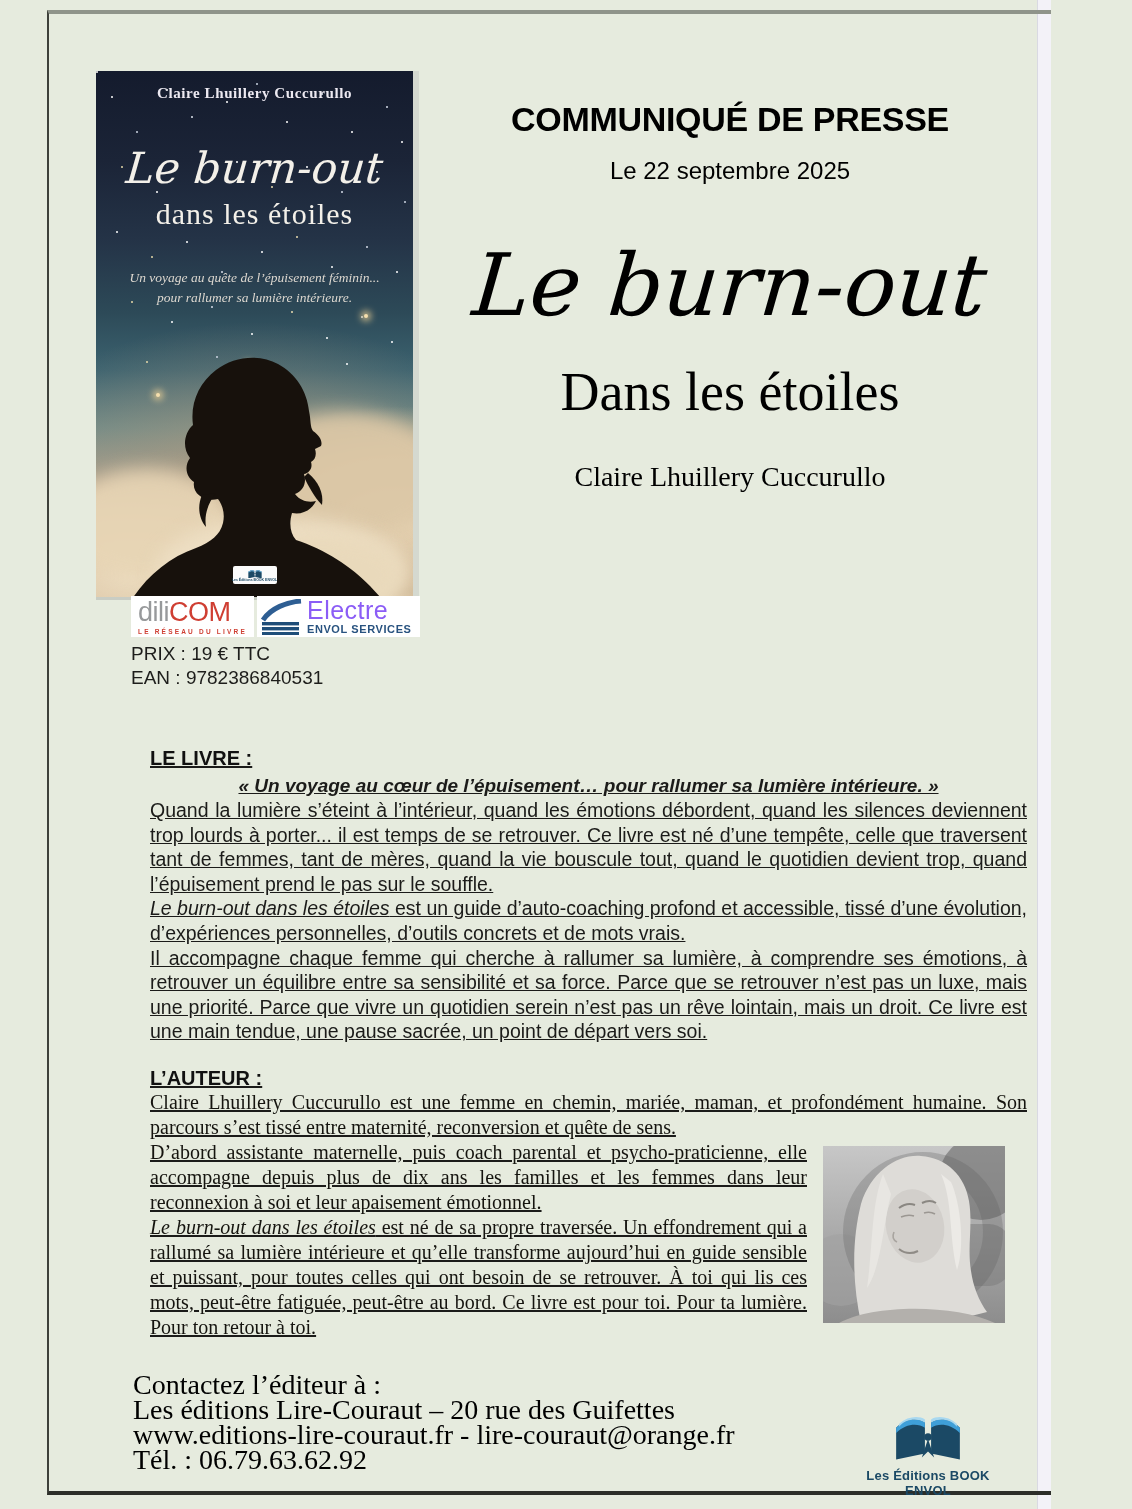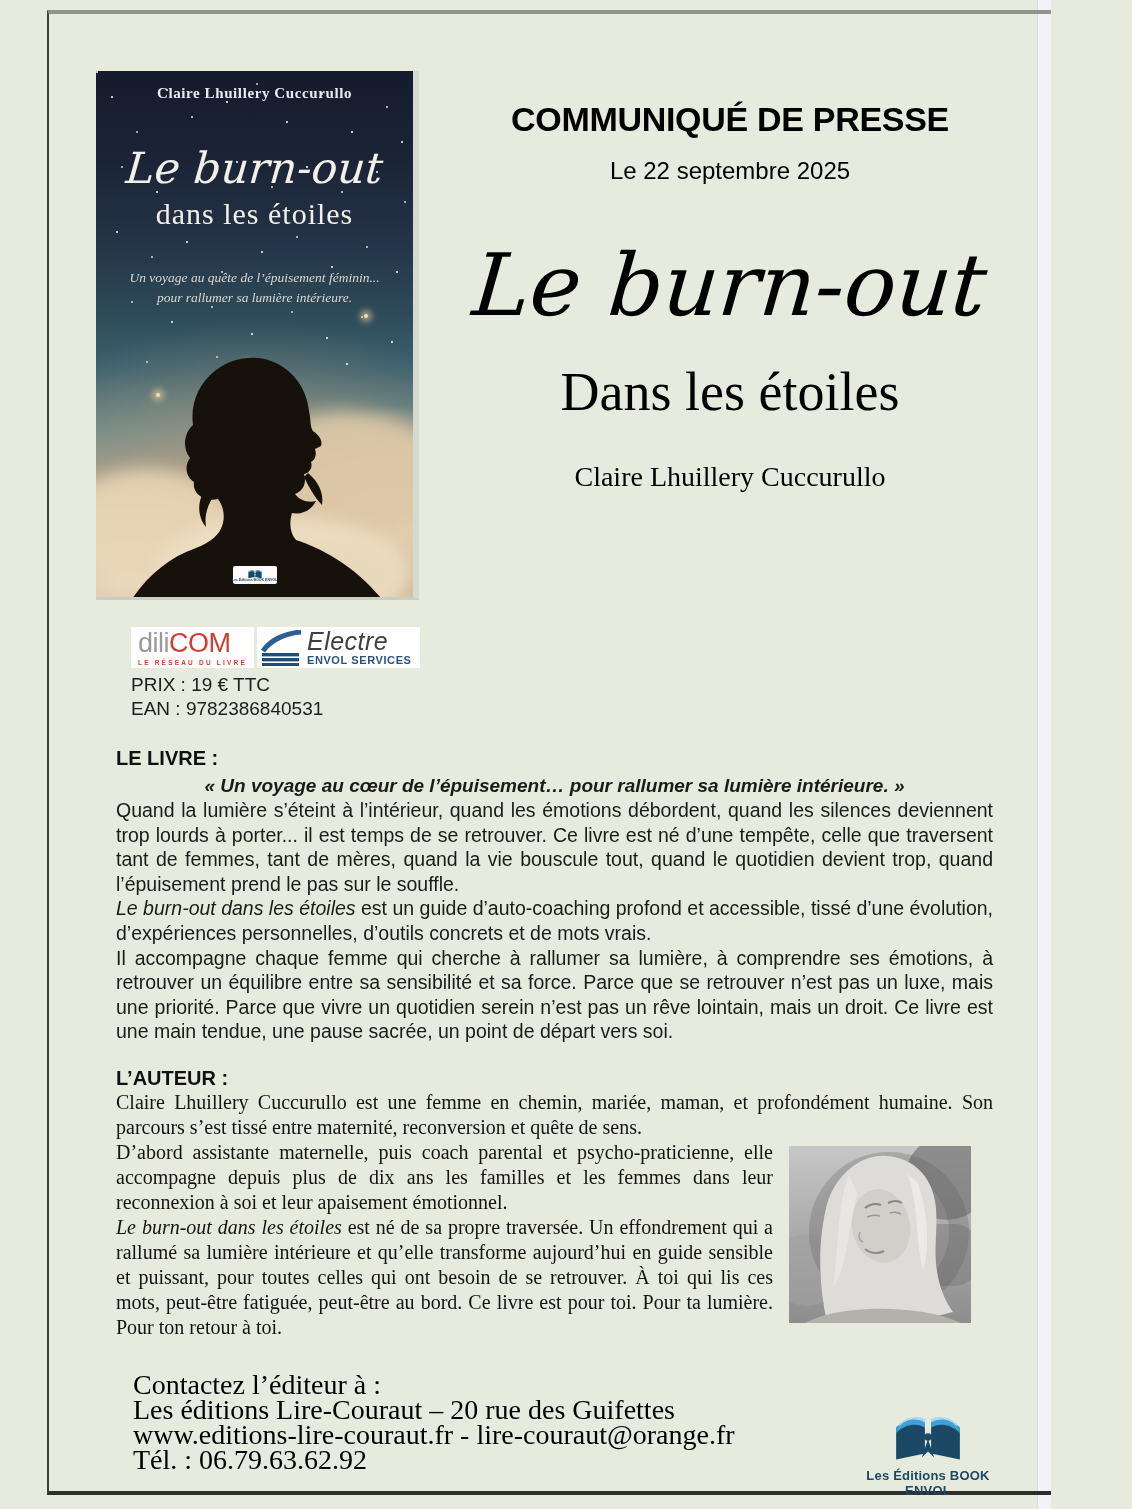--- a/index.html
+++ b/index.html
@@ -58,34 +58,34 @@
   
   .press{position:absolute;left:450px;top:100px;width:560px;text-align:center;color:#000;}
   .kicker{font-size:34px;font-weight:bold;letter-spacing:-.3px;}
   .press-date{font-size:24px;margin-top:18px;}
   .press-script{font-family:"DejaVu Serif",serif;font-style:italic;font-size:86px;
         margin-top:50px;transform:skewX(-5deg);white-space:nowrap;}
   .press-serif{font-family:"Liberation Serif",serif;font-size:54px;margin-top:26px;}
   .press-author{font-family:"Liberation Serif",serif;font-size:28px;margin-top:38px;}
 
   
-  .info{position:absolute;left:131px;top:627px;width:420px;}
+  .info{position:absolute;left:131px;top:596px;width:420px;}
   .logo-row{display:flex;gap:3px;align-items:stretch;}
   .dilicom-box{background:#fff;padding:3px 7px 2px 7px;}
   .dilicom-word{font-size:27px;line-height:27px;font-weight:500;letter-spacing:-.5px;}
   .dili{color:#97999b;} .com{color:#cf3e32;}
   .dilicom-tag{font-size:6.5px;letter-spacing:2.2px;color:#cf3e32;font-weight:bold;margin-top:2px;}
   .electre-box{background:#fff;padding:2px 8px 2px 4px;display:flex;align-items:center;gap:4px;}
   .electre-text{display:flex;flex-direction:column;line-height:1;}
-  .electre-name{font-size:25px;color:#404040;letter-spacing:.5px;font-style:italic;}
+  .electre-name{font-size:25px;color:#8b5cf6;letter-spacing:.5px;}
   .electre-sub{font-size:11px;font-weight:bold;color:#28527f;letter-spacing:.6px;margin-top:1px;}
   .product{margin-top:5px;font-size:19px;line-height:23.5px;color:#1d1d1b;}
 
   
-  .main{position:absolute;left:116px;top:747px;width:877px;}
+  .main{position:absolute;left:150px;top:747px;width:877px;text-decoration:underline;}
   .h-sans{font-size:20px;font-weight:bold;color:#111;}
   .quote{text-align:center;font-weight:bold;font-style:italic;font-size:19px;margin:5px 0 1px;}
   .body-sans{font-size:19.5px;line-height:24.6px;text-align:justify;color:#1b1b19;}
   .i{font-style:italic;}
   .author-block{margin-top:23px;}
   .body-serif{font-family:"Liberation Serif",serif;font-size:20px;line-height:25px;
         text-align:justify;color:#15140f;}
   .photo{float:right;width:182px;height:177px;margin:6px 22px 8px 16px;}
   .photo svg{display:block;width:100%;height:100%;}
 

